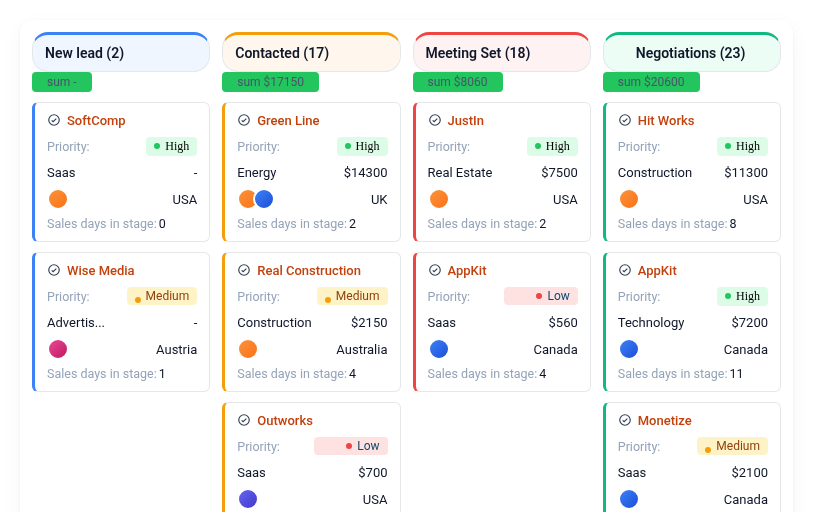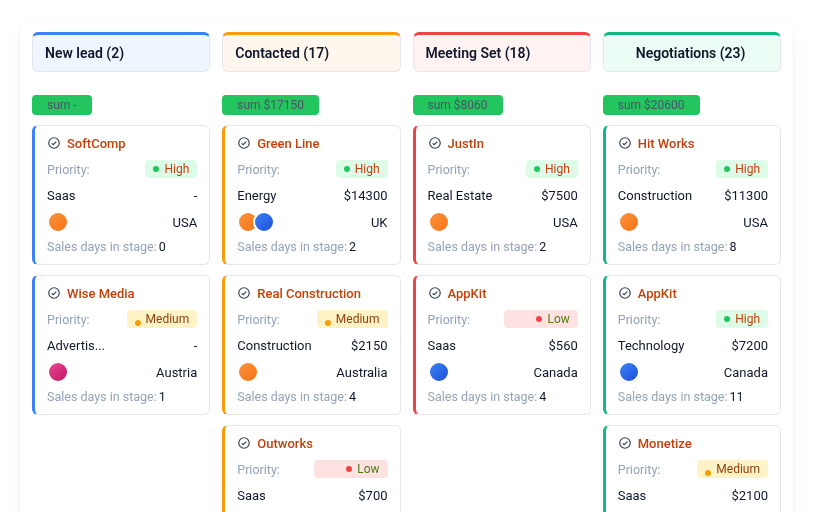--- a/index.html
+++ b/index.html
@@ -20,26 +20,26 @@
   }
   .column {
     flex: 1;
     min-width: 0;
   }
   .col-header {
     border-top: 3px solid;
     border-left: 1px solid #e5e7eb;
     border-right: 1px solid #e5e7eb;
     border-bottom: 1px solid #e5e7eb;
-    border-radius: 6px;
+    border-radius: 16px;
     padding: 10px 12px;
     font-weight: 600;
     font-size: 14px;
     color: #0f172a;
-    margin-bottom: 23px;
+    margin-bottom: 0;
   }
   .col-header.blue { border-top-color:#3b82f6; background:#eff6ff; }
   .col-header.orange { border-top-color:#f59e0b; background:#fff7ed; }
   .col-header.red { border-top-color:#ef4444; background:#fef2f2; }
   .col-header.green { border-top-color:#10b981; background:#ecfdf5;padding-left:32px; }
   .sum {
     display:inline-block;
     background:#22c55e;
     color:#475569;
     border-radius:4px;
@@ -74,25 +74,25 @@
   .value{color:#0f172a;font-size:13px;}
   .industry{
     white-space:nowrap;overflow:hidden;text-overflow:ellipsis;
     max-width:80px;
   }
   .badge{
     display:inline-flex;align-items:center;gap:5px;
     padding:2px 8px;border-radius:4px;font-size:12px;
   }
   .badge .dot{width:6px;height:6px;border-radius:50%;}
-  .badge.high{background:#dcfce7;color:#c2410c;}
+  .badge.high{background:#dcfce7;color:#000000;font-family:Liberation Serif, serif;}
   .badge.high .dot{background:#22c55e;}
   .badge.medium{background:#fef3c7;color:#92400e;align-items:flex-end;}
   .badge.medium .dot{background:#f59e0b;}
-  .badge.low{background:#fee2e2;color:#4d7c0f;padding-left:32px;}
+  .badge.low{background:#fee2e2;color:#0c4a6e;padding-left:32px;}
   .badge.low .dot{background:#ef4444;}
   .avatars{display:flex;}
   .avatar{
     width:22px;height:22px;border-radius:50%;
     border:2px solid #fff;margin-right:-6px;
     background:#cbd5e1;
     display:inline-block;
   }
   .avatar.a1{background:linear-gradient(135deg,#fb923c,#f97316);}
   .avatar.a2{background:linear-gradient(135deg,#3b82f6,#1d4ed8);}

